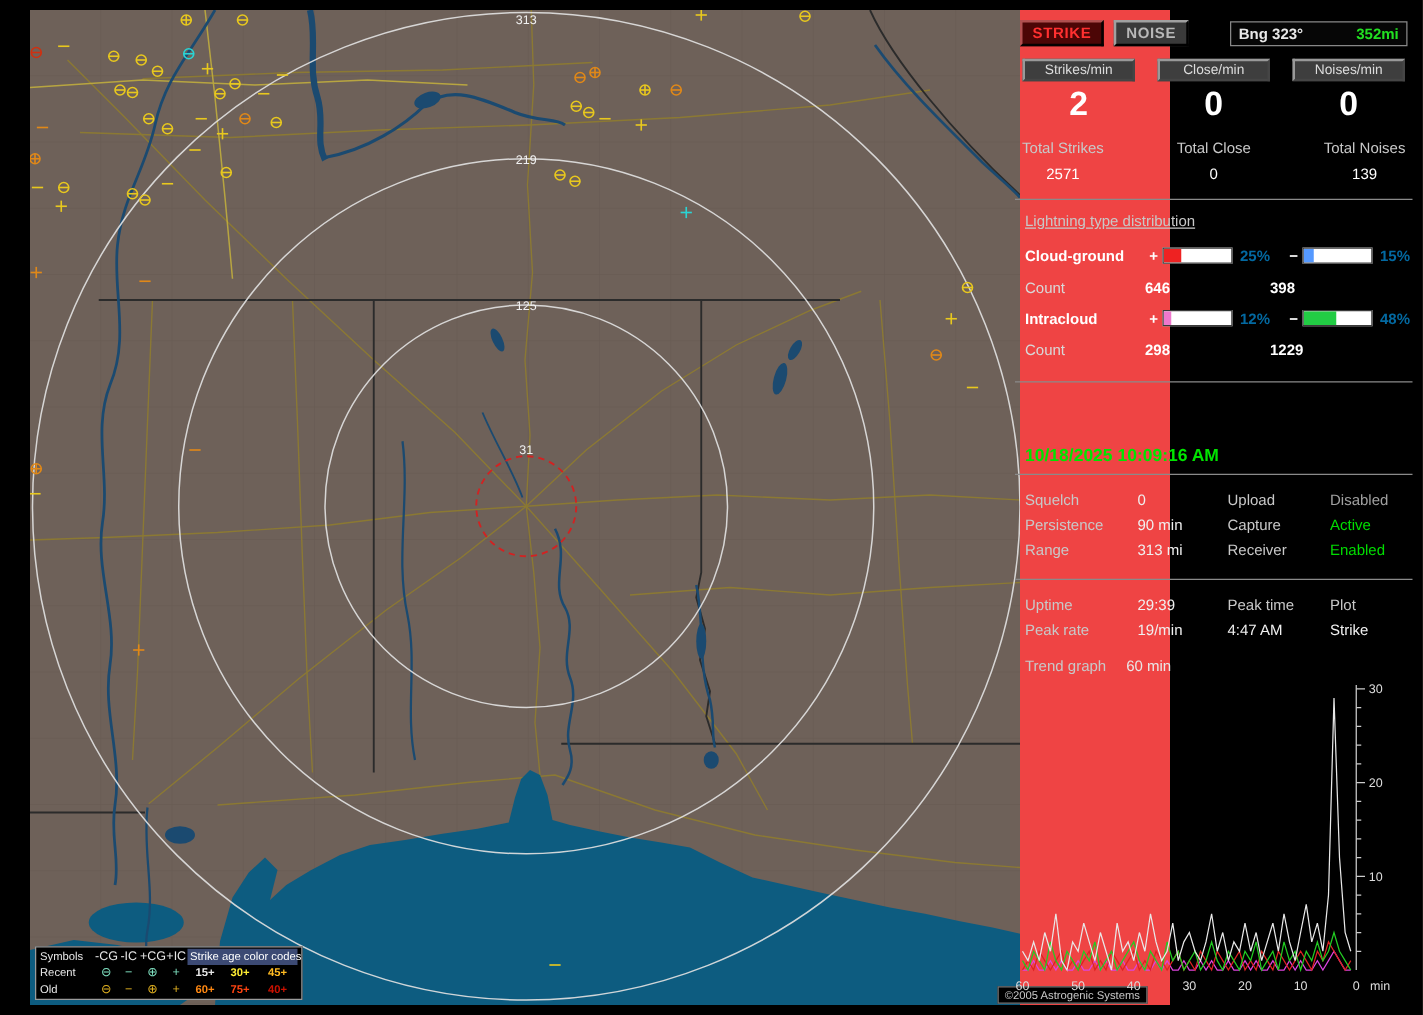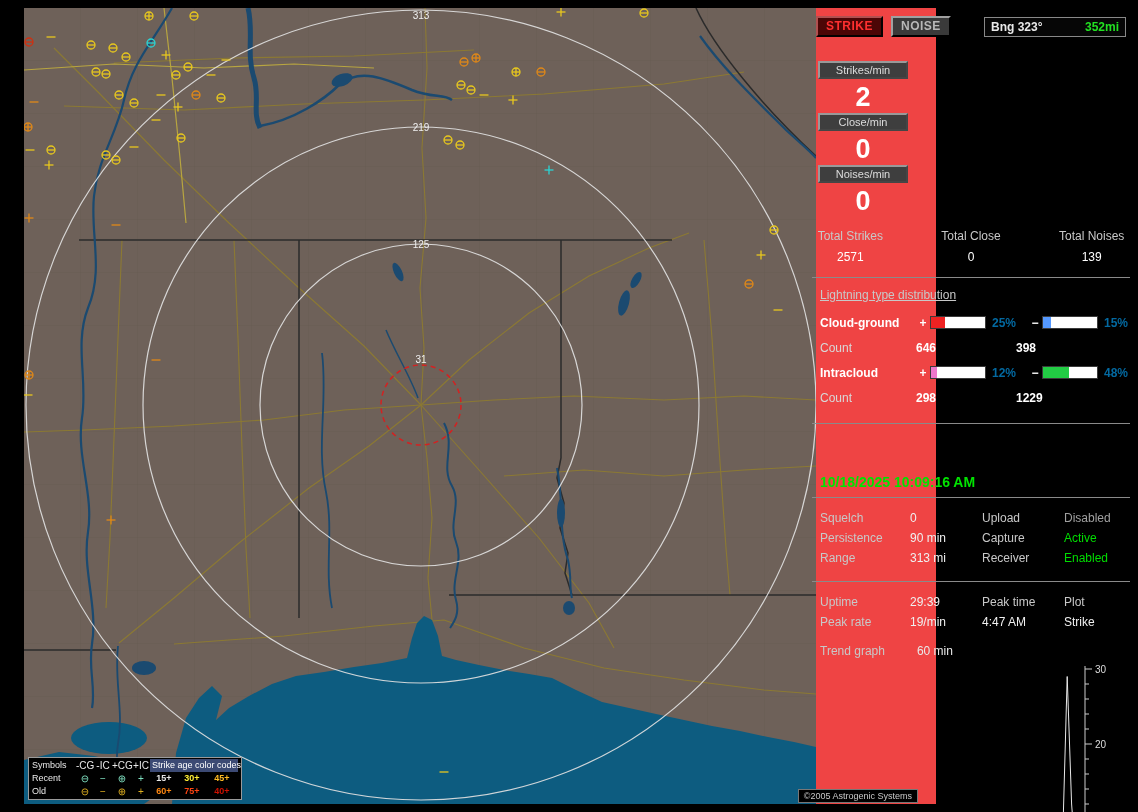--- a/index.html
+++ b/index.html
@@ -21,21 +21,21 @@
              color:#c8c8c8;font-size:9px;padding:1px 5px;}
   
   #panel{position:absolute;left:812px;top:8px;width:318px;height:796px;font-size:12px;}
   .toprow{display:flex;align-items:center;gap:8px;padding:8px 4px 2px 4px;}
   .btn{font-weight:bold;font-size:12px;padding:1px 8px 2px;border:2px outset #888;letter-spacing:.5px;cursor:default;}
   .btn-strike{background:#4c0606;border-color:#b05050 #5a1010 #5a1010 #b05050;color:#ff3030;}
   .btn-noise{background:#3a3a3a;border-color:#a0a0a0 #555 #555 #a0a0a0;color:#b8b8b8;}
   .bngbox{margin-left:auto;width:128px;display:flex;justify-content:space-between;align-items:center;
           background:#060606;border:1px solid #888;padding:2px 6px;font-weight:bold;}
   .green{color:#22e022;}
-  .rates{display:flex;justify-content:space-between;margin-top:22px;flex-direction:column;}
+  .rates{display:flex;justify-content:space-between;margin-top:8px;}
   .ratecol{width:102px;text-align:center;}
   .ratebox{background:#3e3e3e;border:2px outset #999;font-size:11px;color:#dcdcdc;padding:1px 0;margin:0 6px;}
   .bignum{font-size:27px;font-weight:bold;color:#fff;margin-top:3px;}
   .totals{display:flex;justify-content:space-between;margin-top:12px;gap:44px;}
   .totcol{width:102px;text-align:center;}
   .totlab{color:#c8c8c8;}
   .totval{color:#fff;margin-top:7px;}
   .divider{border-top:1px solid #8a8a8a;margin-top:13px;}
   .dist-title{color:#c8c8c8;text-decoration:underline;margin:10px 0 8px 8px;}
   .dist-row{display:grid;grid-template-columns:96px 14px 56px 42px 14px 56px 42px;align-items:center;height:25px;padding-left:8px;}
@@ -45,21 +45,21 @@
   .fill{position:absolute;top:0;left:0;bottom:0;width:0;}
   .pct{font-weight:bold;color:#0369a1;padding-left:6px;}
   .count-row{display:grid;grid-template-columns:96px 100px auto;align-items:center;height:25px;padding-left:8px;}
   .count-lab{color:#d8d8d8;}
   .count-val{color:#fff;font-weight:bold;}
   .date{color:#00e400;font-weight:bold;font-size:14px;padding:8px 0 7px 8px;border-bottom:1px solid #8a8a8a;margin-top:42px;}
   .grid4{display:grid;grid-template-columns:90px 72px 82px auto;padding-left:8px;height:20px;align-items:center;color:#f0f0f0;}
   .lab{color:#c8c8c8;}
   .settings{padding-top:10px;}
   .status{padding-top:10px;}
-  .trendlab{display:flex;gap:32px;padding-left:8px;margin:12px 0 0;align-items:center;}
+  .trendlab{display:flex;gap:16px;padding-left:8px;margin:12px 0 0;align-items:center;}
   #trendsvg{display:block;margin-top:4px;}
   svg text{font-family:"Liberation Sans",sans-serif;}
 </style>
 </head>
 <body>
 
 <div id="map">
   <svg id="mapsvg" viewBox="0 0 792 796">
     <defs>
       <pattern id="cnty" width="57" height="53" patternUnits="userSpaceOnUse">

